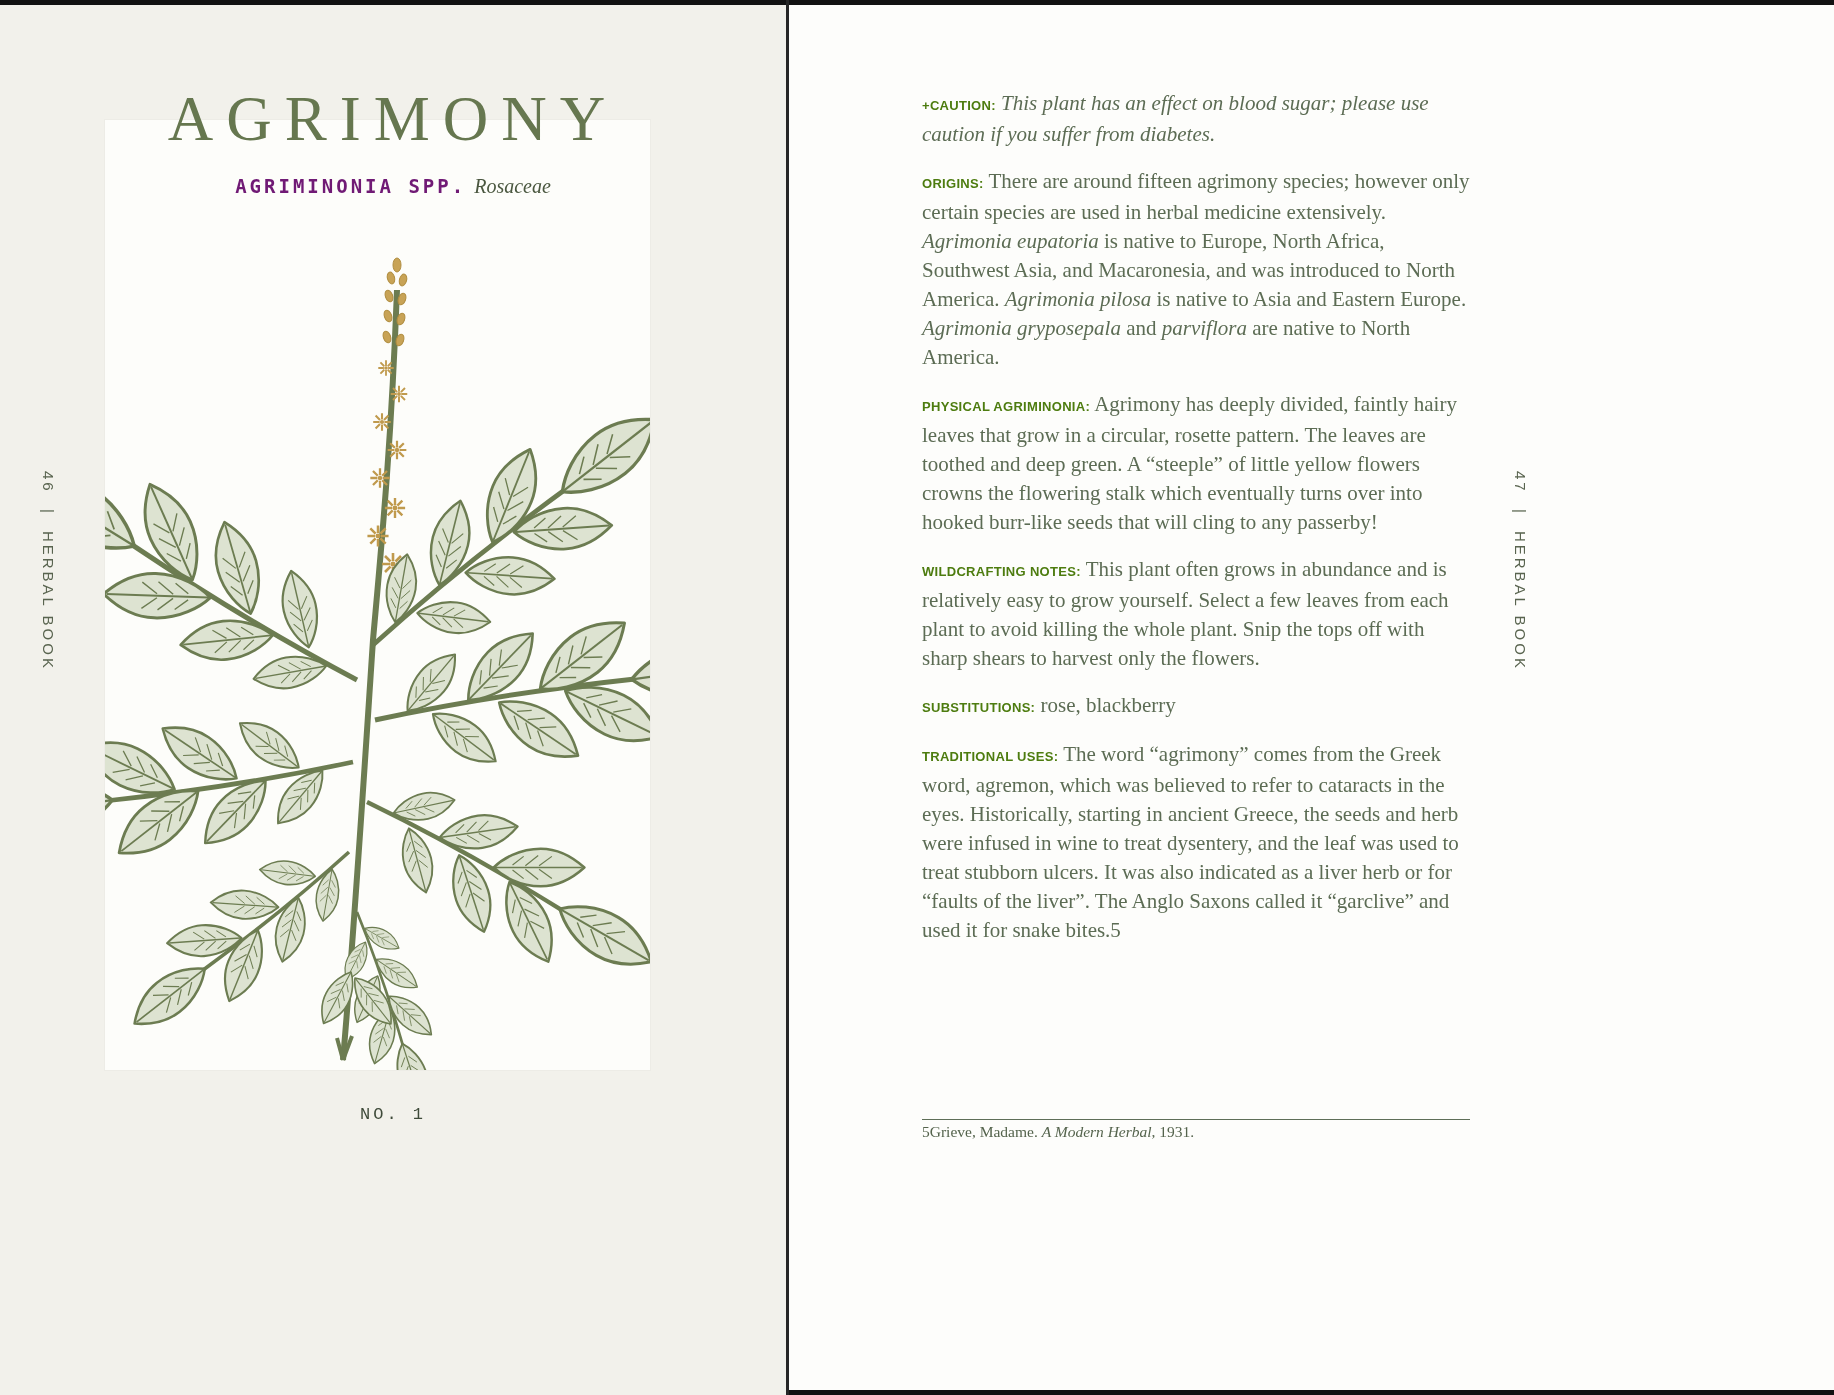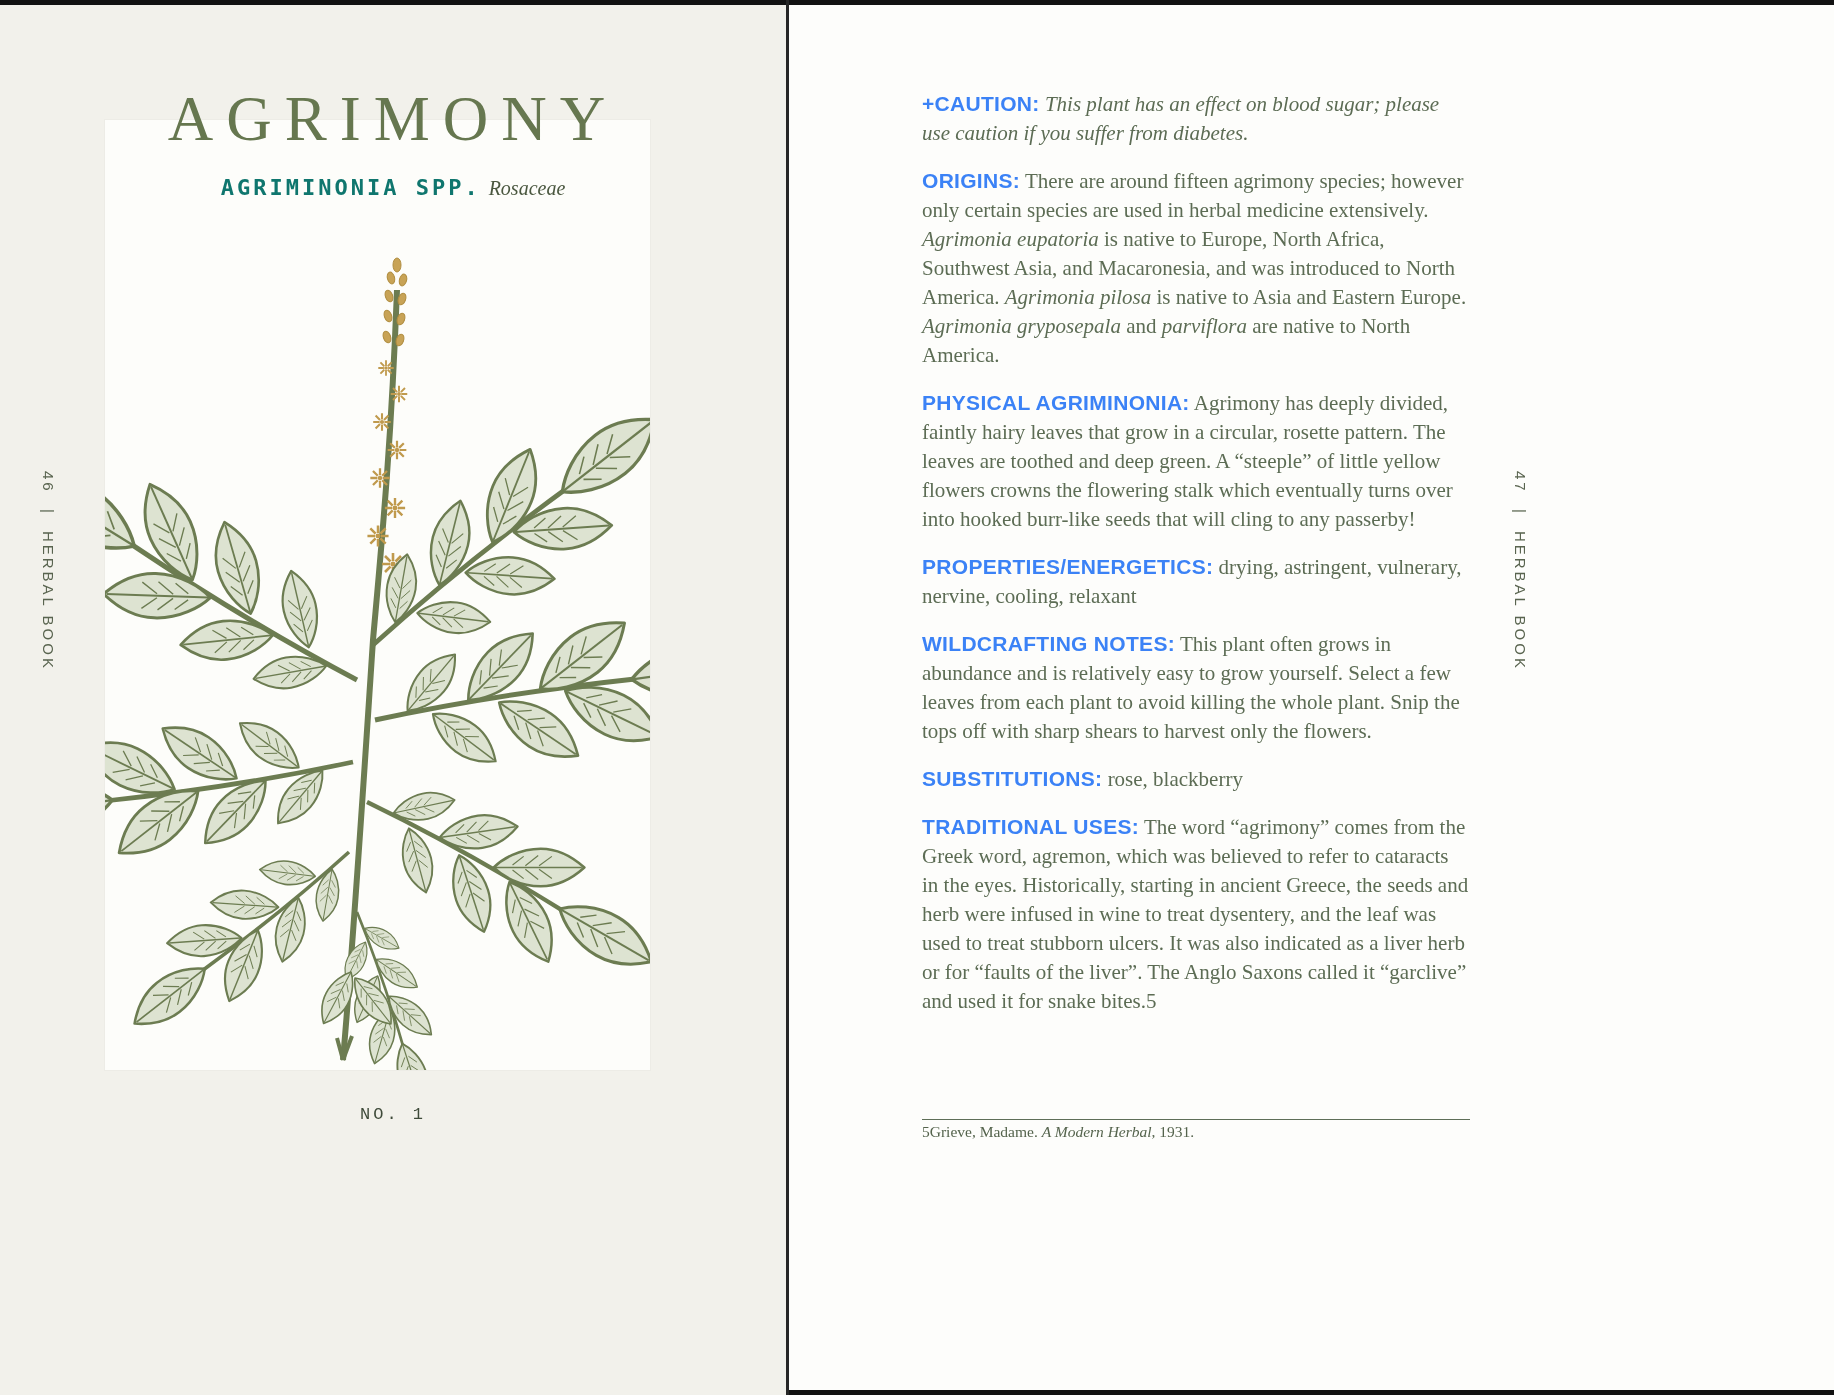--- a/index.html
+++ b/index.html
@@ -25,21 +25,21 @@
     position:absolute; top:78px; left:0; width:786px; text-align:center;
     font-family:"Liberation Serif", serif; font-weight:400;
     font-size:63px; letter-spacing:13px; color:#66774f;
   }
   .subtitle {
     position:absolute; top:170px; left:0; width:786px; text-align:center;
     color:#3d5038;
   }
   .latin {
     font-family:"DejaVu Sans Mono", monospace; font-weight:700;
-    font-size:22px; letter-spacing:3px; color:#0f766e;
+    font-size:19px; letter-spacing:3px; color:#701a75;
   }
   .family {
     font-family:"Liberation Serif", serif; font-style:italic;
     font-size:20px; color:#4a573f; margin-left:4px;
   }
   .plate-label {
     position:absolute; top:1100px; left:0; width:786px; text-align:center;
     font-family:Liberation Mono, monospace; font-size:17px;
     letter-spacing:3px; color:#3e4a39;
   }
@@ -62,21 +62,21 @@
     position:relative; flex:1; height:100%;
     background:#fdfdfb;
     border-top:5px solid #121212; border-bottom:5px solid #121212;
   }
   .content { position:absolute; left:133px; top:84px; width:548px; }
   .section {
     margin-bottom:18px; font-size:21px; line-height:29px; color:#5c6c54;
   }
   .sec-label {
     font-family:"Liberation Sans", sans-serif; font-weight:700;
-    font-size:21px; letter-spacing:0.3px; color:#3b82f6;
+    font-size:13px; letter-spacing:0.3px; color:#4d7c0f;
   }
   .section em { font-style:italic; }
 
   .footnote {
     position:absolute; left:133px; top:1114px; width:548px;
     border-top:1.5px solid #5e6e57; padding-top:3px;
     font-size:15.5px; color:#54634c;
   }
   .footnote em { font-style:italic; }
 </style>
@@ -177,24 +177,20 @@
         <span class="sec-label">ORIGINS:</span>
         <span>There are around fifteen agrimony species; however only certain species are used in herbal medicine extensively. </span><em>Agrimonia eupatoria</em><span> is native to Europe, North Africa, Southwest Asia, and Macaronesia, and was introduced to North America. </span><em>Agrimonia pilosa</em><span> is native to Asia and Eastern Europe. </span><em>Agrimonia gryposepala</em><span> and </span><em>parviflora</em><span> are native to North America.</span>
       </p>
 
       <p class="section">
         <span class="sec-label">PHYSICAL AGRIMINONIA:</span>
         <span>Agrimony has deeply divided, faintly hairy leaves that grow in a circular, rosette pattern. The leaves are toothed and deep green. A “steeple” of little yellow flowers crowns the flowering stalk which eventually turns over into hooked burr-like seeds that will cling to any passerby!</span>
       </p>
 
 
-      <p class="section">
-        <span class="sec-label">PROPERTIES/ENERGETICS:</span>
-        <span>drying, astringent, vulnerary, nervine, cooling, relaxant</span>
-      </p>
 
 
       <p class="section">
         <span class="sec-label">WILDCRAFTING NOTES:</span>
         <span>This plant often grows in abundance and is relatively easy to grow yourself. Select a few leaves from each plant to avoid killing the whole plant. Snip the tops off with sharp shears to harvest only the flowers.</span>
       </p>
 
       <p class="section">
         <span class="sec-label">SUBSTITUTIONS:</span>
         <span>rose, blackberry</span>

